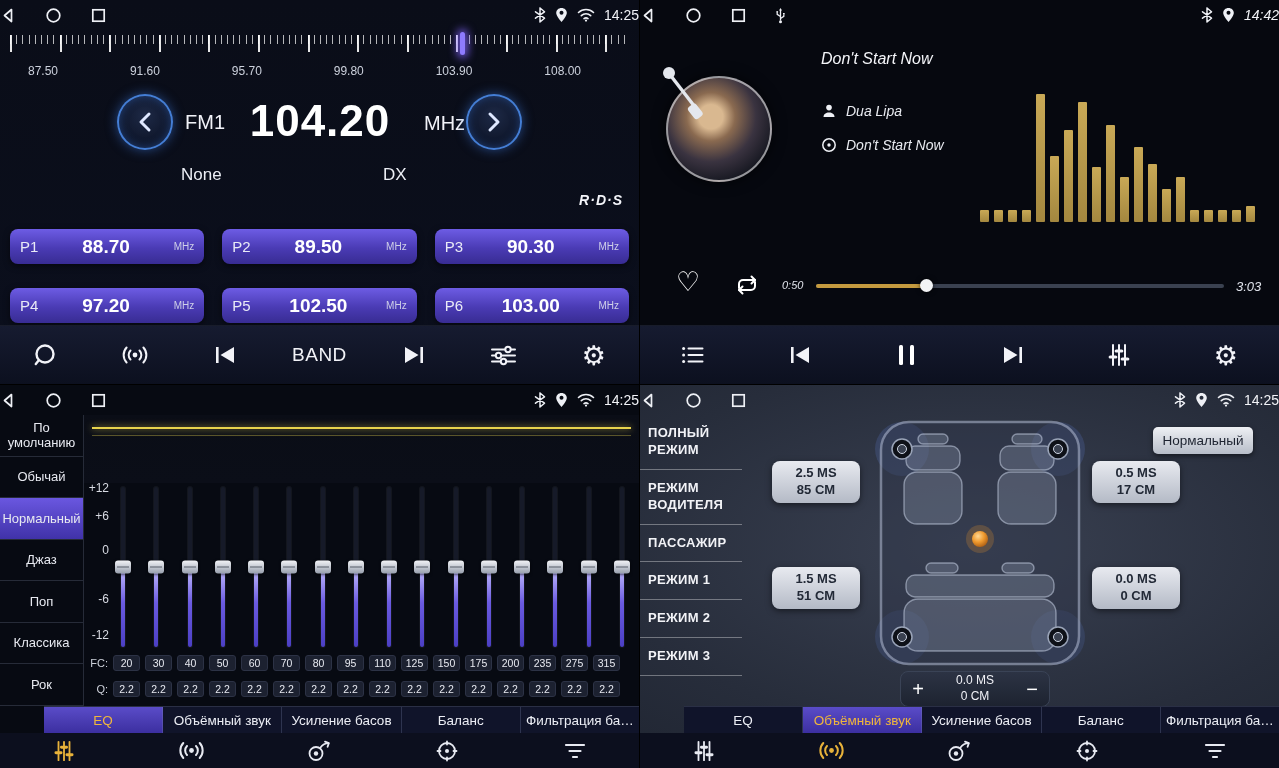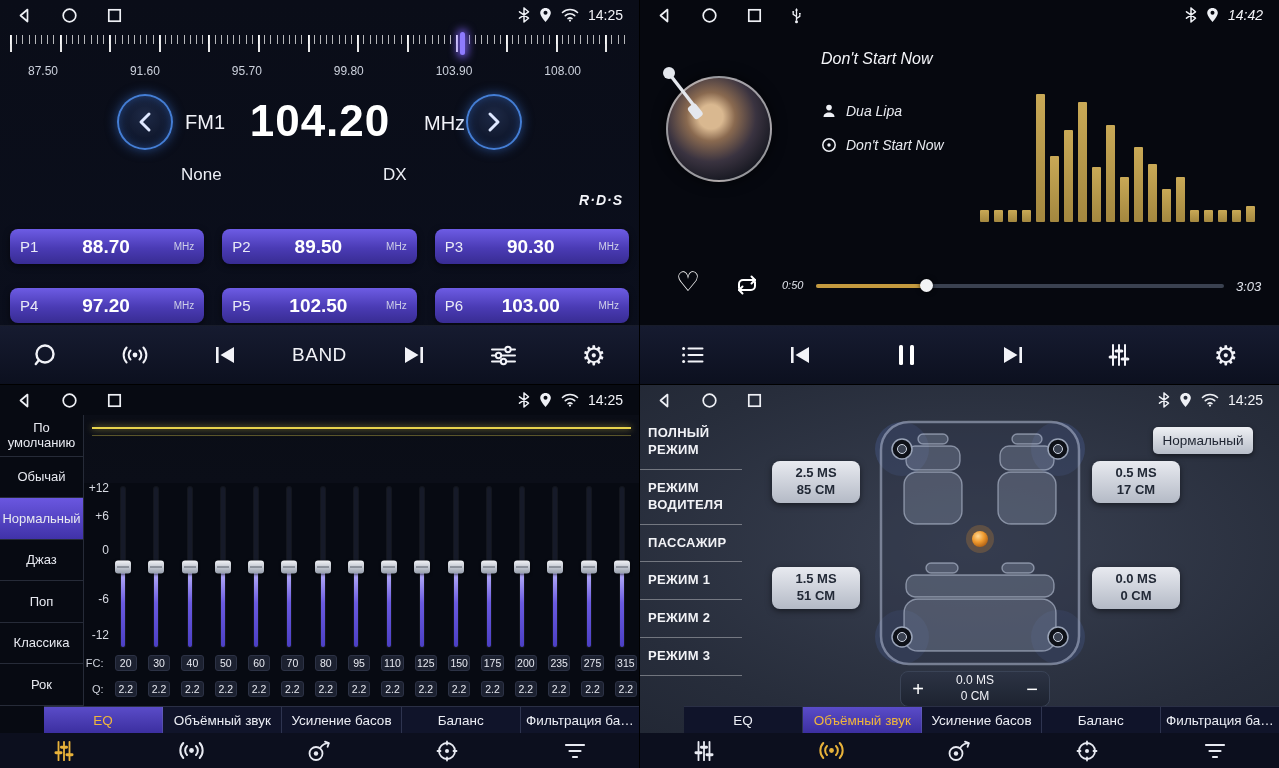--- a/index.html
+++ b/index.html
@@ -6,21 +6,21 @@
   html,body{width:1279px;height:768px;background:#000;overflow:hidden;
     font-family:"Liberation Sans","DejaVu Sans",sans-serif;color:#fff;}
   .screen{display:grid;grid-template-columns:639px 640px;grid-template-rows:384px 384px;width:1279px;height:768px;}
   .panel{position:relative;overflow:hidden;}
   #radio{background:linear-gradient(180deg,#0a0d18 0%,#0b0f1d 100%);}
   #player{background:#06080f;border-left:1px solid #000;font-style:italic;}
   #eq{background:#070a12;border-top:1px solid #000;}
   #surround{background:radial-gradient(120% 100% at 52% 42%,#3a4152 0%,#272d3b 48%,#181d28 100%);border-left:1px solid #000;border-top:1px solid #000;}
 
   
-  .statusbar{position:absolute;top:0;left:0;right:0;height:30px;display:flex;align-items:center;padding:0 16px;z-index:6;}
+  .statusbar{position:absolute;top:0;left:0;right:0;height:30px;display:flex;align-items:center;padding:0 0;z-index:6;}
   .nav-group{display:flex;gap:28px;align-items:center;}
   .status-right{margin-left:auto;display:flex;gap:9px;align-items:center;}
   .status-time{font-size:14px;color:#f2f3f7;}
   .sicon{display:flex;align-items:center;color:#eef0f5;}
 
   
   .ruler{position:absolute;top:35px;left:10px;right:10px;height:26px;}
   .ticks-small{position:absolute;top:0;left:0;right:0;height:9px;
     background:repeating-linear-gradient(90deg,rgba(255,255,255,.7) 0 1px,transparent 1px 6.2px);}
   .ticks-tall{position:absolute;top:0;left:0;right:0;height:17px;
@@ -87,21 +87,21 @@
   .axis-label{position:absolute;right:3px;font-size:12px;color:#d7dae2;}
   .eq-sliders{position:absolute;left:114px;right:8px;top:102px;height:160px;display:flex;justify-content:space-between;}
   .eq-col{position:relative;width:18px;height:100%;}
   .eq-track{position:absolute;left:50%;transform:translateX(-50%);top:0;bottom:0;width:4px;background:#161a28;border-radius:2px;
     box-shadow:0 0 0 1px rgba(255,255,255,.05);}
   .eq-fill{position:absolute;left:50%;transform:translateX(-50%);bottom:0;width:4px;border-radius:2px;
     background:linear-gradient(180deg,#c4bfff 0%,#6a5ae0 45%,#4b3fc4 100%);}
   .eq-handle{position:absolute;left:50%;transform:translate(-50%,-50%);width:16px;height:13px;border-radius:3px;
     background:linear-gradient(180deg,#f2f3f6 0%,#c9cdd6 45%,#98a0ae 100%);box-shadow:0 1px 3px rgba(0,0,0,.75);}
   .eq-handle::after{content:"";position:absolute;left:2px;right:2px;top:6px;height:1px;background:#565c68;}
-  .fcq-row{position:absolute;left:84px;right:2px;display:flex;align-items:center;gap:11px;}
+  .fcq-row{position:absolute;left:84px;right:2px;display:flex;align-items:center;gap:5px;}
   .fc-row{top:270px;} .q-row{top:296px;}
   .fcq-label{width:24px;text-align:right;font-size:11px;color:#cdd1da;}
   .fcq-box{width:27px;height:16px;background:#1c2130;border:1px solid #2c3245;border-radius:3px;
     display:flex;align-items:center;justify-content:center;font-size:10.5px;color:#e7e9f0;}
 
   
   .audio-tabs{position:absolute;left:0;right:0;bottom:35px;height:27px;display:flex;background:#10142a;border-top:1px solid #2a2f45;margin-left:44px;}
   .atab{flex:1;display:flex;align-items:center;justify-content:center;font-size:13.5px;color:#eceef5;
     border-right:1px solid rgba(125,135,175,.28);white-space:nowrap;overflow:hidden;}
   .atab:last-child{border-right:none;}

